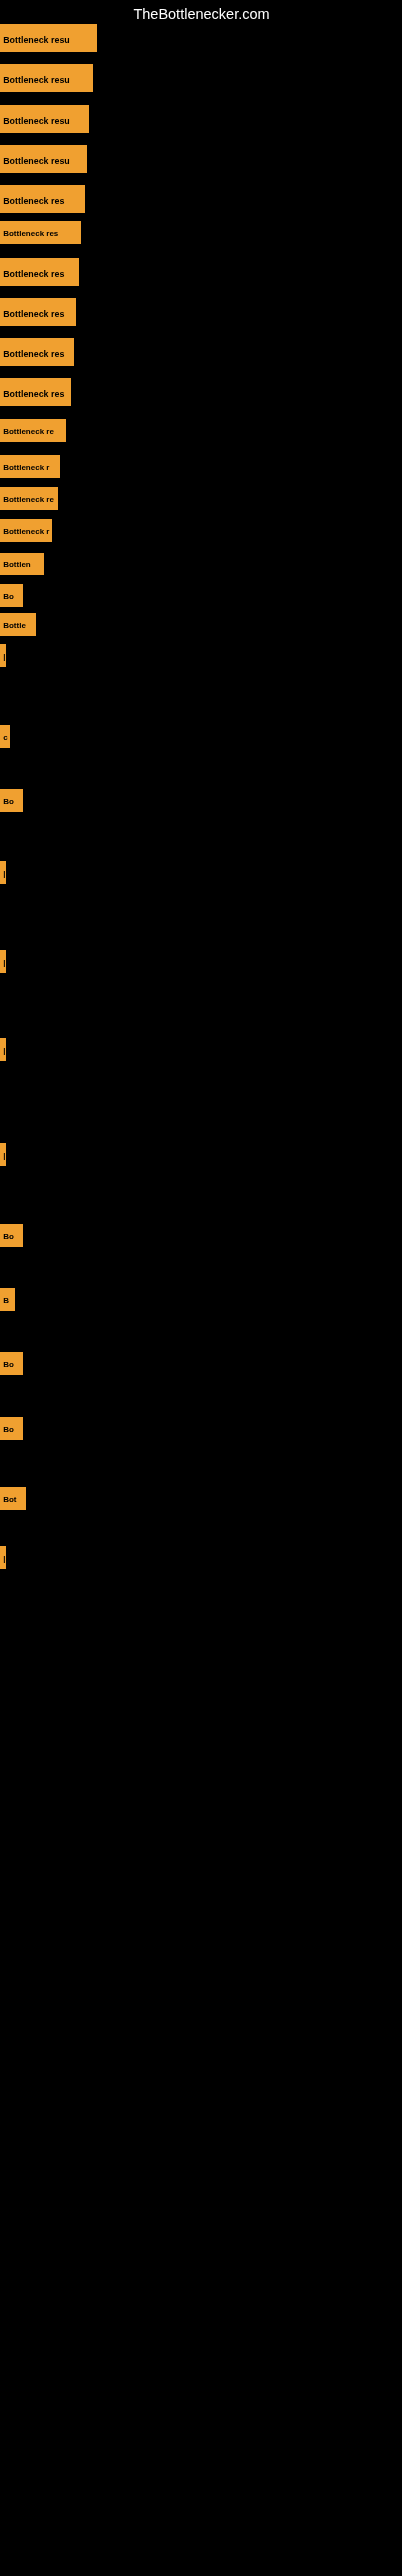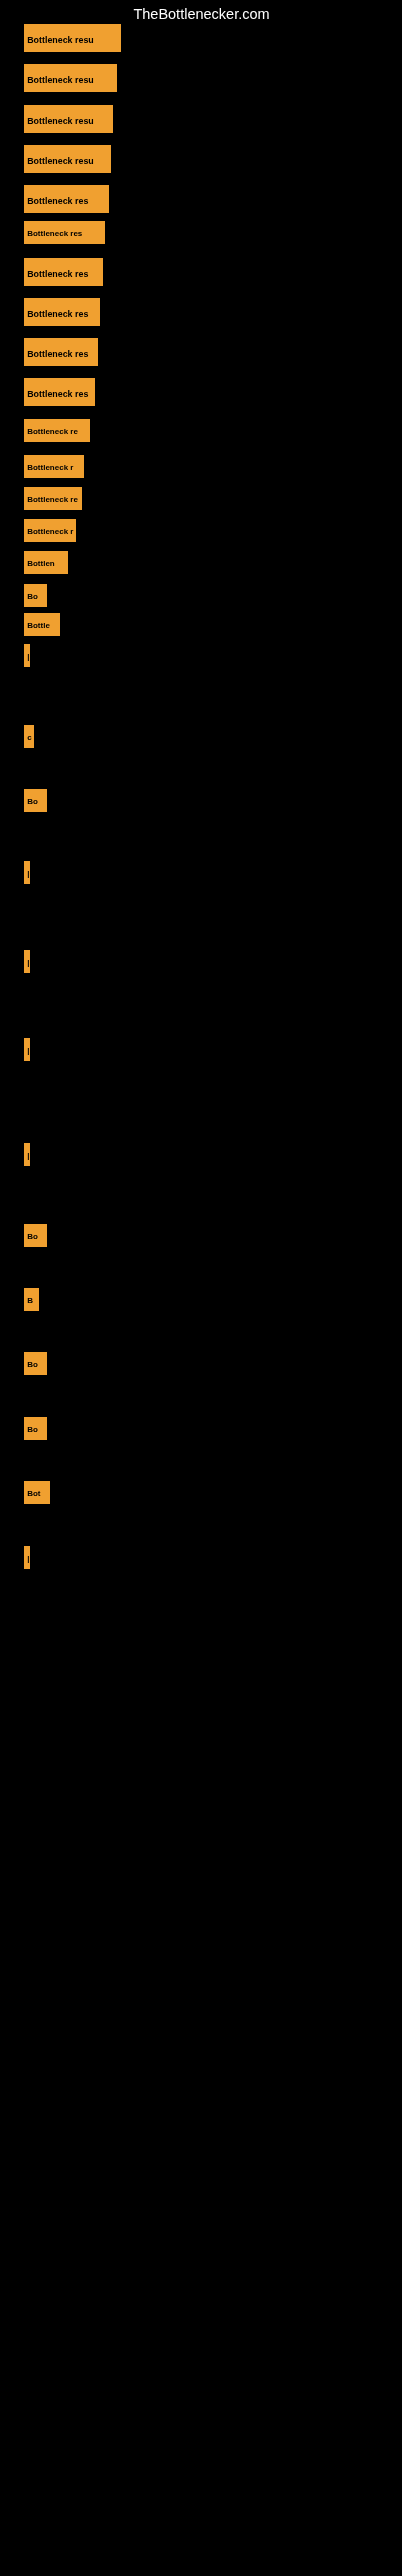--- a/index.html
+++ b/index.html
@@ -22,21 +22,21 @@
       font-size: 14.5px;
       text-align: center;
       padding: 6.4px 0;
       width: 100%;
     }
 
     .bar-container {
       position: absolute;
       left: 0;
       display: flex;
-      margin-left: 24px;
+      align-items: center;
     }
 
     .bar-label {
       background-color: #f0a030;
       color: #000000;
       font-size: 8.9px;
       font-weight: bold;
       padding: 1.6px 3.2px;
       white-space: nowrap;
       overflow: hidden;

